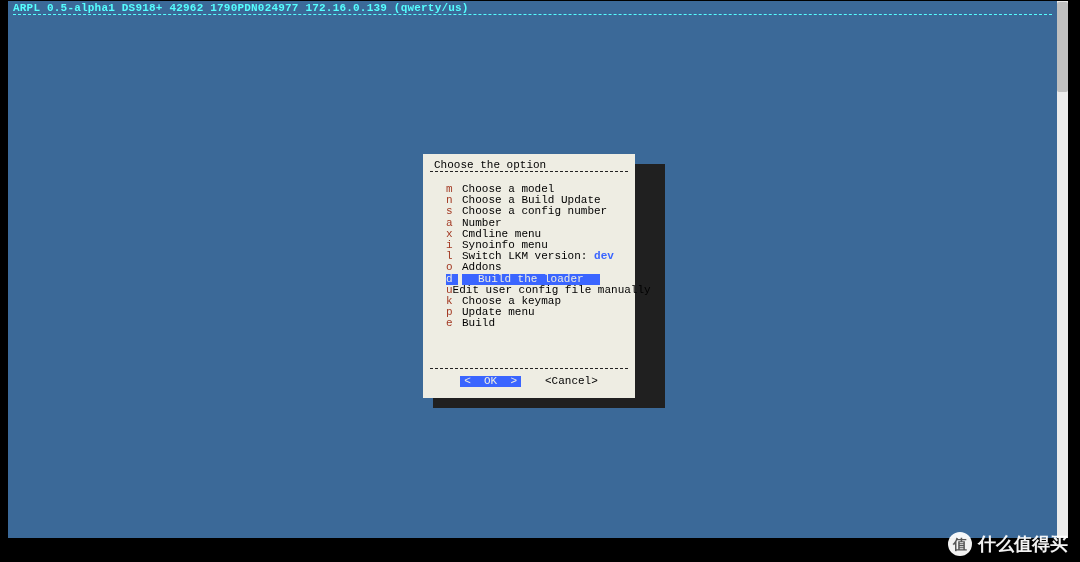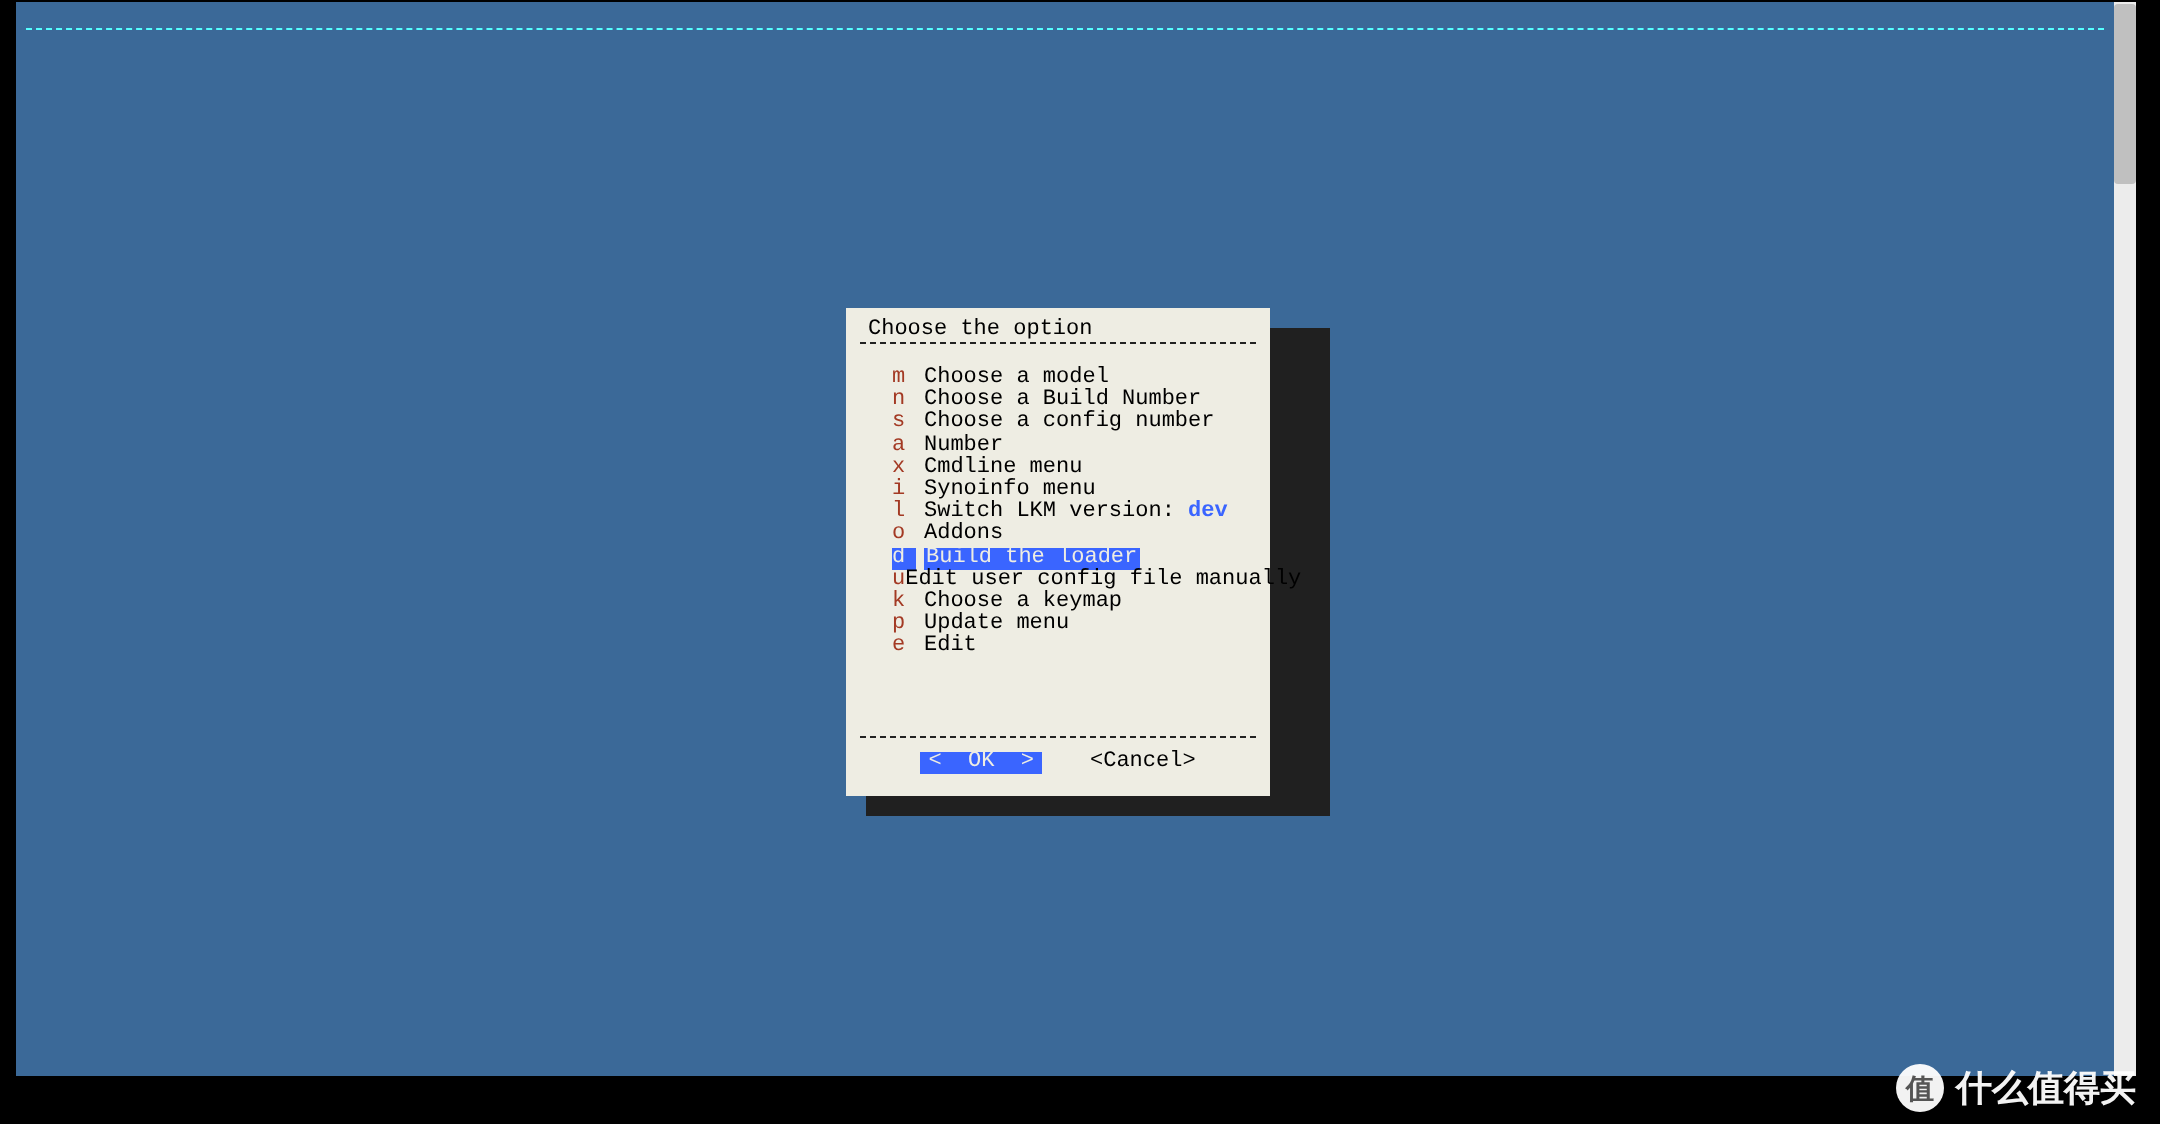--- a/index.html
+++ b/index.html
@@ -101,21 +101,21 @@
     background: #3a65ff;
     color: #eeede3;
     width: 12px;
     margin-right: 4px;
   }
   .menu-label { color: #000; }
   .menu-label .hl { color: #3a65ff; font-weight: bold; }
   .menu-label.sel {
     background: #3a65ff;
     color: #eeede3;
-    padding: 0 1px;
+    padding: 0 16px;
   }
 
   .buttons {
     position: absolute;
     left: 0; right: 0; bottom: 0;
     height: 15px;
     display: flex;
     justify-content: center;
     gap: 24px;
     align-items: center;
@@ -154,42 +154,43 @@
     font-size: 14px;
     font-weight: 900;
   }
 </style>
 </head>
 <body>
 
 <div class="outer-black">
   <div class="blue-screen">
 
+    <div class="header-line">ARPL 0.5-alpha1 DS918+ 42962 1790PDN024977 172.16.0.139 (qwerty/us)</div>
     <div class="header-divider"></div>
 
     <div class="dialog-shadow"></div>
     <div class="dialog">
       <div class="dialog-inner">
         <div class="dialog-title">Choose the option</div>
         <div class="dash-top"></div>
 
         <div class="menu" id="menu-mount">
             <div class="menu-row"><span class="menu-key">m</span><span class="menu-label">Choose a model</span></div>
-            <div class="menu-row"><span class="menu-key">n</span><span class="menu-label">Choose a Build Number</span></div>
+            <div class="menu-row"><span class="menu-key">n</span><span class="menu-label">Choose a Build Update</span></div>
             <div class="menu-row"><span class="menu-key">s</span><span class="menu-label">Choose a config number</span></div>
             <div class="menu-row"><span class="menu-key">a</span><span class="menu-label">Number</span></div>
             <div class="menu-row"><span class="menu-key">x</span><span class="menu-label">Cmdline menu</span></div>
             <div class="menu-row"><span class="menu-key">i</span><span class="menu-label">Synoinfo menu</span></div>
             <div class="menu-row"><span class="menu-key">l</span><span class="menu-label">Switch LKM version: <span class="hl" style="color: rgb(58, 101, 255);">dev</span></span></div>
             <div class="menu-row"><span class="menu-key">o</span><span class="menu-label">Addons</span></div>
             <div class="menu-row"><span class="menu-key sel">d</span><span class="menu-label sel">Build the loader</span></div>
             <div class="menu-row"><span class="menu-key">u</span><span class="menu-label">Edit user config file manually</span></div>
             <div class="menu-row"><span class="menu-key">k</span><span class="menu-label">Choose a keymap</span></div>
             <div class="menu-row"><span class="menu-key">p</span><span class="menu-label">Update menu</span></div>
-            <div class="menu-row"><span class="menu-key">e</span><span class="menu-label">Edit</span></div>
+            <div class="menu-row"><span class="menu-key">e</span><span class="menu-label">Build</span></div>
           </div>
 
         <div class="dash-bot"></div>
         <div class="buttons">
           <span class="btn-ok">&lt;  OK  &gt;</span>
           <span class="btn-cancel">&lt;Cancel&gt;</span>
         </div>
       </div>
     </div>
 

